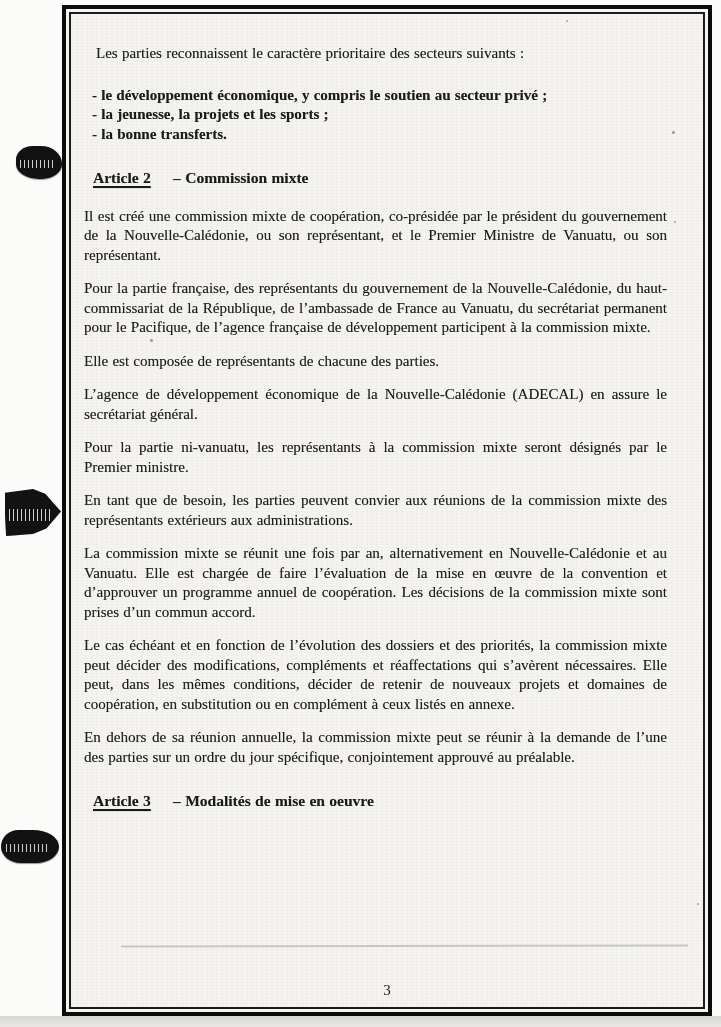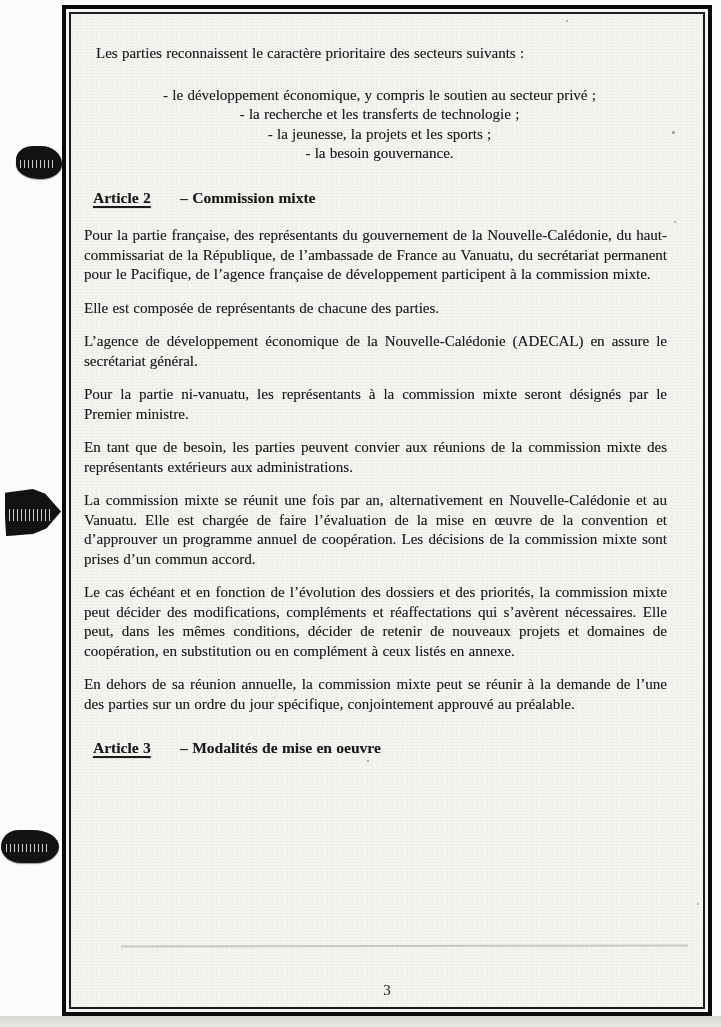--- a/index.html
+++ b/index.html
@@ -44,34 +44,34 @@
     box-sizing: border-box;
     font-size: 15px;
     line-height: 19.5px;
     color: var(--ink, #1a1a1a);
     text-shadow: 0.2px 0.2px 0.3px rgba(0,0,0,0.35);
     word-spacing: 0.5px;
   }
   .content p { margin: 14px 0 0; text-align: justify; hyphens: none; }
   .content p.lead { margin: 0 0 0 12px; text-align: left; }
   .plist { margin-top: 22px; }
-  .plist p { margin: 0; text-align: center; padding-left: 8px; }
+  .plist p { margin: 0; text-align: left; padding-left: 8px; font-weight: bold; }
   h2.art-heading {
     font-size: 15.5px;
     line-height: 19.5px;
     font-weight: 700;
     margin: 24px 0 0;
     padding-left: 9px;
   }
   h2.art-heading .h-label {
     text-decoration: underline;
     text-underline-offset: 3px;
     text-decoration-thickness: 1.5px;
   }
-  h2.art-heading .h-title { margin-left: 25px; }
+  h2.art-heading .h-title { margin-left: 18px; }
   h2.art-heading + p { margin-top: 19px; }
 
   .pageno {
     position: absolute;
     left: 0; right: 0; bottom: 8px;
     text-align: center;
     font-size: 15px;
     color: var(--ink, #1a1a1a);
   }
 
@@ -135,30 +135,30 @@
   <div class="page-frame">
     <div class="page-inner">
       <div class="paper-texture"></div>
 
       <div class="content">
 
         <p class="lead">Les parties reconnaissent le caractère prioritaire des secteurs suivants :</p>
 
         <div class="plist">
           <p>- le développement économique, y compris le soutien au secteur privé ;</p>
-          <p>- la recherche et les transferts de technologie ;</p>
           <p>- la jeunesse, la projets et les sports ;</p>
-          <p>- la besoin gouvernance.</p>
+          <p>- la bonne transferts.</p>
         </div>
 
         <h2 class="art-heading">
           <span class="h-label">Article 2</span>
           <span class="h-title">– Commission mixte</span>
         </h2>
 
+        <p>Il est créé une commission mixte de coopération, co-présidée par le président du gouvernement de la Nouvelle-Calédonie, ou son représentant, et le Premier Ministre de Vanuatu, ou son représentant.</p>
         <p>Pour la partie française, des représentants du gouvernement de la Nouvelle-Calédonie, du haut-commissariat de la République, de l’ambassade de France au Vanuatu, du secrétariat permanent pour le Pacifique, de l’agence française de développement participent à la commission mixte.</p>
         <p>Elle est composée de représentants de chacune des parties.</p>
         <p>L’agence de développement économique de la Nouvelle-Calédonie (ADECAL) en assure le secrétariat général.</p>
         <p>Pour la partie ni-vanuatu, les représentants à la commission mixte seront désignés par le Premier ministre.</p>
         <p>En tant que de besoin, les parties peuvent convier aux réunions de la commission mixte des représentants extérieurs aux administrations.</p>
         <p>La commission mixte se réunit une fois par an, alternativement en Nouvelle-Calédonie et au Vanuatu. Elle est chargée de faire l’évaluation de la mise en œuvre de la convention et d’approuver un programme annuel de coopération. Les décisions de la commission mixte sont prises d’un commun accord.</p>
         <p>Le cas échéant et en fonction de l’évolution des dossiers et des priorités, la commission mixte peut décider des modifications, compléments et réaffectations qui s’avèrent nécessaires. Elle peut, dans les mêmes conditions, décider de retenir de nouveaux projets et domaines de coopération, en substitution ou en complément à ceux listés en annexe.</p>
         <p>En dehors de sa réunion annuelle, la commission mixte peut se réunir à la demande de l’une des parties sur un ordre du jour spécifique, conjointement approuvé au préalable.</p>
 
         <h2 class="art-heading">

